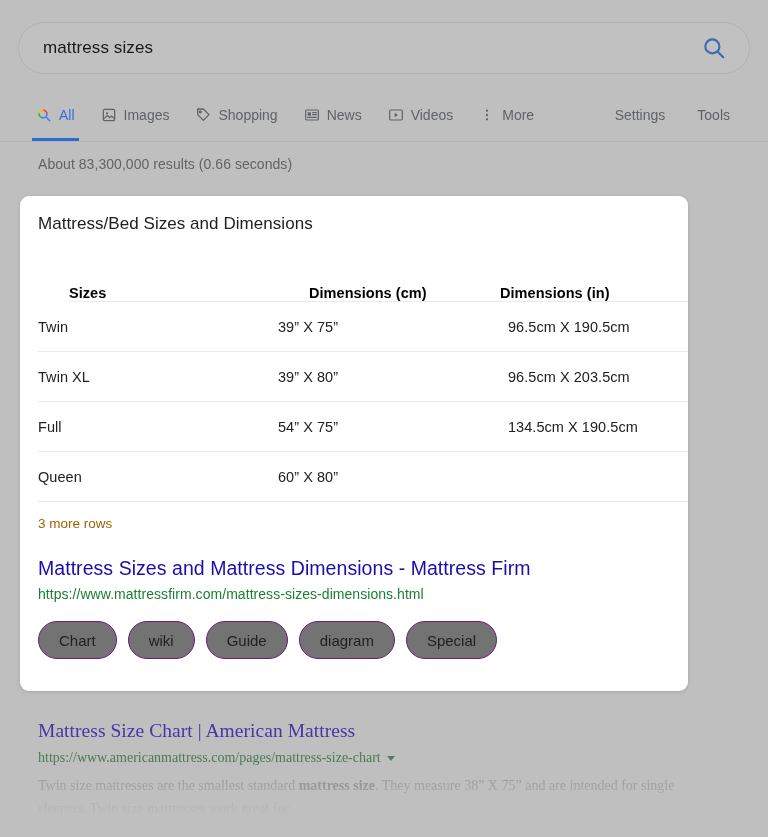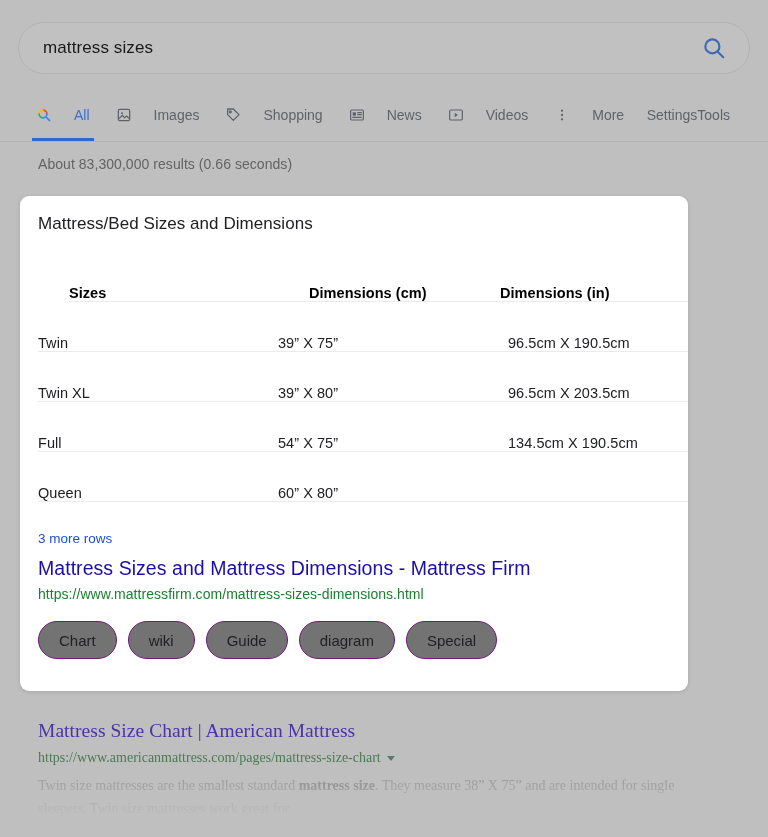--- a/index.html
+++ b/index.html
@@ -58,21 +58,21 @@
     position: absolute;
     left: 36px;
     top: 0;
     display: flex;
     align-items: center;
     height: 34px;
   }
   .navtab {
     display: flex;
     align-items: center;
-    gap: 22px;
+    gap: 7px;
     margin-right: 26px;
     font-size: 14px;
     color: #5f6368;
     height: 34px;
     position: relative;
     white-space: nowrap;
   }
   .navtab.active { color: #3b6fd4; }
   .navtab.active::after {
     content: "";
@@ -89,20 +89,21 @@
     display: block;
     flex: none;
   }
   .navright {
     position: absolute;
     right: 38px;
     top: 0;
     height: 34px;
     display: flex;
     align-items: center;
+    gap: 32px;
     font-size: 14px;
     color: #5f6368;
     margin-left: 34px;
   }
   .navdivider {
     position: absolute;
     left: 0;
     right: 0;
     top: 43px;
     height: 1px;
@@ -142,21 +143,21 @@
 
   
   .dtable {
     position: absolute;
     left: 18px;
     top: 58px;
     width: 692px;
   }
   .drow {
     display: flex;
-    align-items: flex-end;
+    align-items: center;
     height: 50px;
     border-bottom: 1px solid #ebebeb;
   }
   .drow.head {
     height: 48px;
     align-items: flex-end;
     margin-left: 31px;
   }
   .drow.head .dcell {
     font-weight: bold;
@@ -169,23 +170,23 @@
     color: #202124;
     letter-spacing: 0.05px;
   }
   .dcell.c0 { width: 240px; flex: none; }
   .dcell.c1 { width: 230px; flex: none; }
   .dcell.c2 { flex: 1; }
 
   .more-rows {
     position: absolute;
     left: 18px;
-    top: 335px;
+    top: 320px;
     font-size: 13.5px;
-    color: #1d4ed8;
+    color: #a16207;
   }
 
   
   .card-link {
     position: absolute;
     left: 18px;
     top: 360px;
     width: 690px;
   }
   .card-link .title {

